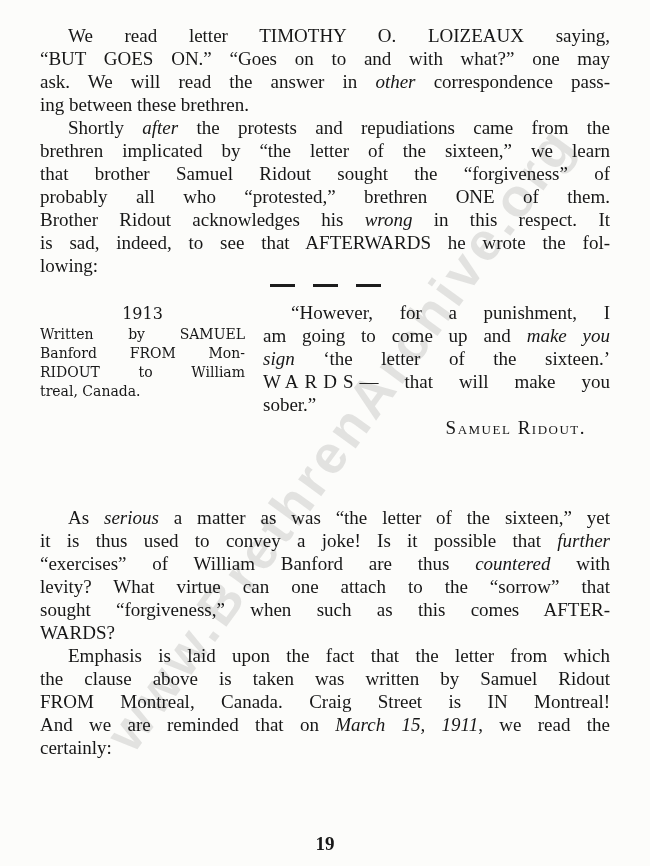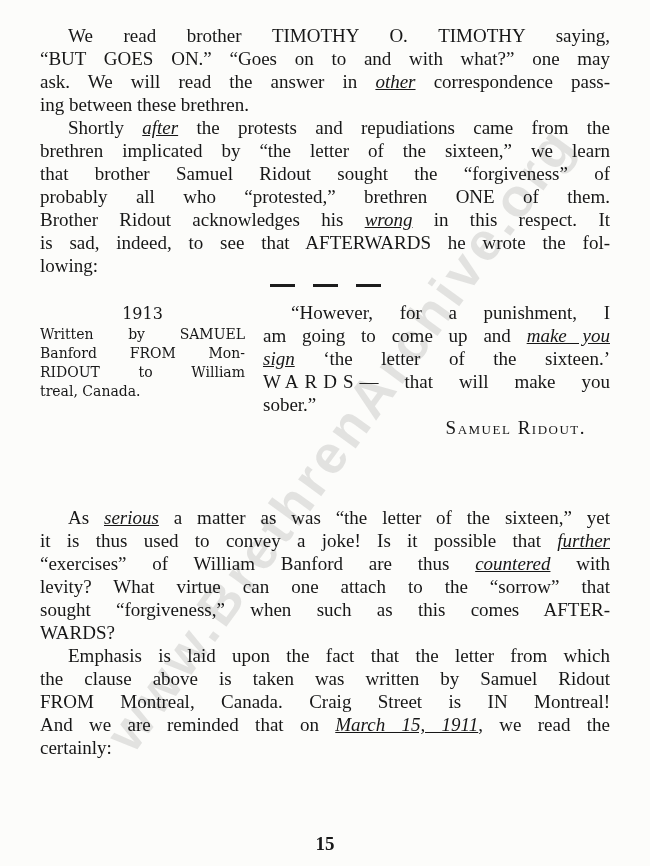--- a/index.html
+++ b/index.html
@@ -34,21 +34,21 @@
     z-index: 1;
   }
   .para { margin: 0; }
   .line {
     font-size: 19px;
     line-height: 23px;
     overflow: hidden;
   }
   .jfy { text-align: justify; text-align-last: justify; }
   .ind { text-indent: 28px; }
-  .it { font-style: italic; text-decoration: underline; }
+  .it { font-style: italic; }
   .lsp { letter-spacing: 6px; }
   .scaps { font-variant: small-caps; letter-spacing: 1.5px; }
   .divider {
     display: flex;
     justify-content: center;
     align-items: center;
     gap: 18px;
     height: 13px;
     margin: 2px 0 9px 0;
   }
@@ -81,21 +81,21 @@
     z-index: 1;
   }
 </style>
 </head>
 <body>
 
 <div class="page">
   <div class="watermark">www.BrethrenArchive.org</div>
   <div class="content">
       <div class="para">
-        <div class="line jfy ind">We read brother TIMOTHY O. TIMOTHY saying,</div>
+        <div class="line jfy ind">We read letter TIMOTHY O. LOIZEAUX saying,</div>
         <div class="line jfy">“BUT GOES ON.” “Goes on to and with what?” one may</div>
         <div class="line jfy">ask. We will read the answer in <span class="it">other</span> correspondence pass-</div>
         <div class="line">ing between these brethren.</div>
       </div>
       <div class="para">
         <div class="line jfy ind">Shortly <span class="it">after</span> the protests and repudiations came from the</div>
         <div class="line jfy">brethren implicated by “the letter of the sixteen,” we learn</div>
         <div class="line jfy">that brother Samuel Ridout sought the “forgiveness” of</div>
         <div class="line jfy">probably all who “protested,” brethren ONE of them.</div>
         <div class="line jfy">Brother Ridout acknowledges his <span class="it">wrong</span> in this respect. It</div>
@@ -134,14 +134,14 @@
         <div class="line">WARDS?</div>
       </div>
       <div class="para">
         <div class="line jfy ind">Emphasis is laid upon the fact that the letter from which</div>
         <div class="line jfy">the clause above is taken was written by Samuel Ridout</div>
         <div class="line jfy">FROM Montreal, Canada. Craig Street is IN Montreal!</div>
         <div class="line jfy">And we are reminded that on <span class="it">March 15, 1911</span>, we read the</div>
         <div class="line">certainly:</div>
       </div>
     </div>
-  <div class="pageno">15</div>
+  <div class="pageno">19</div>
 </div>
 
 </body></html>

